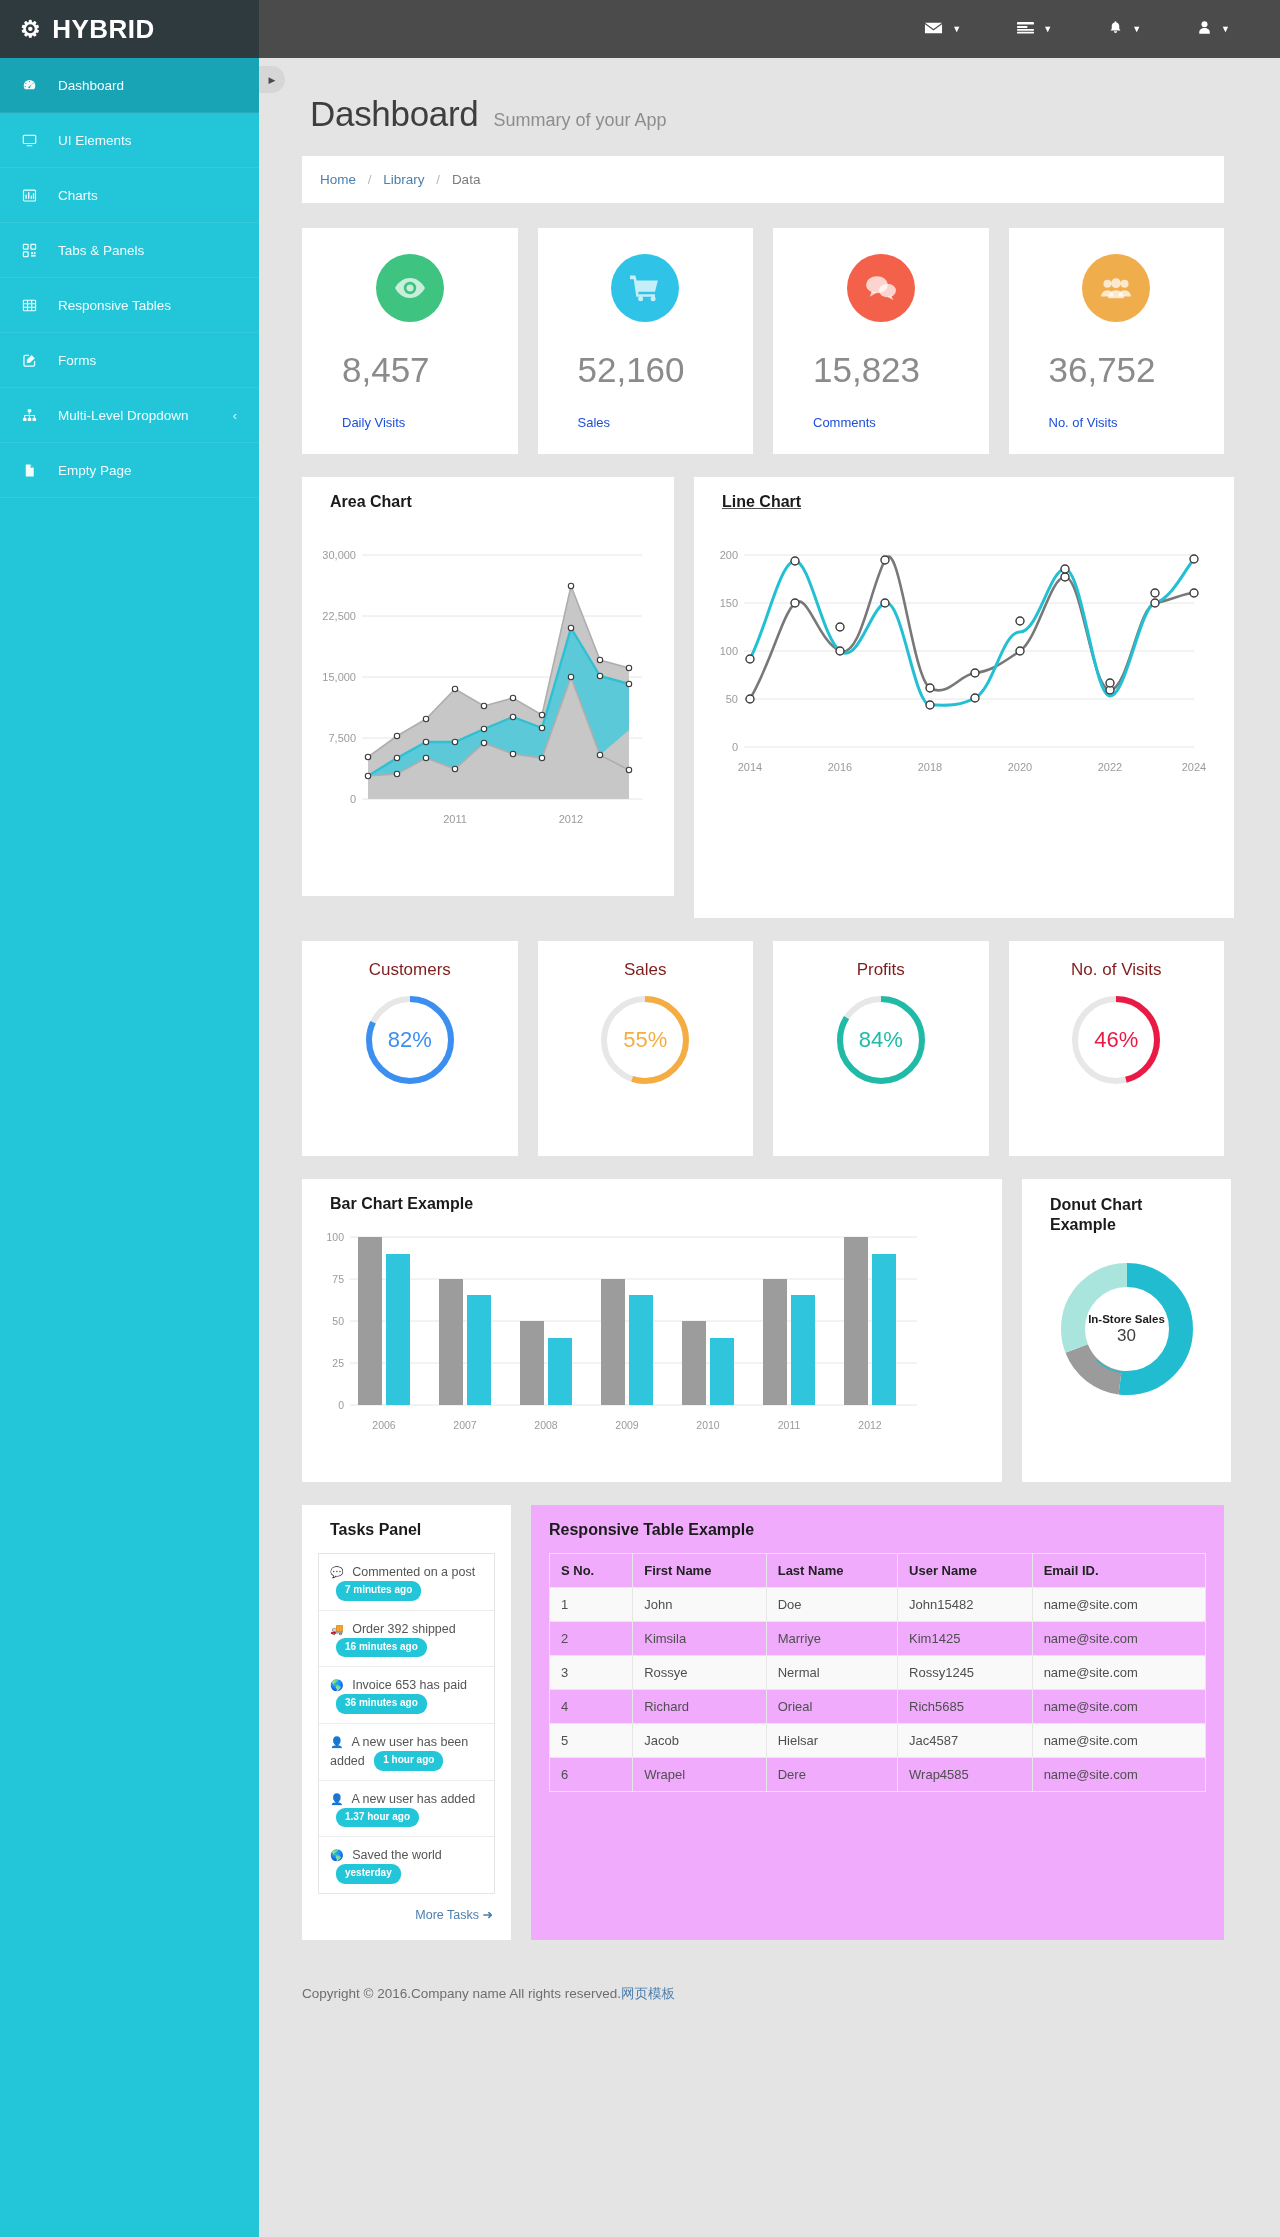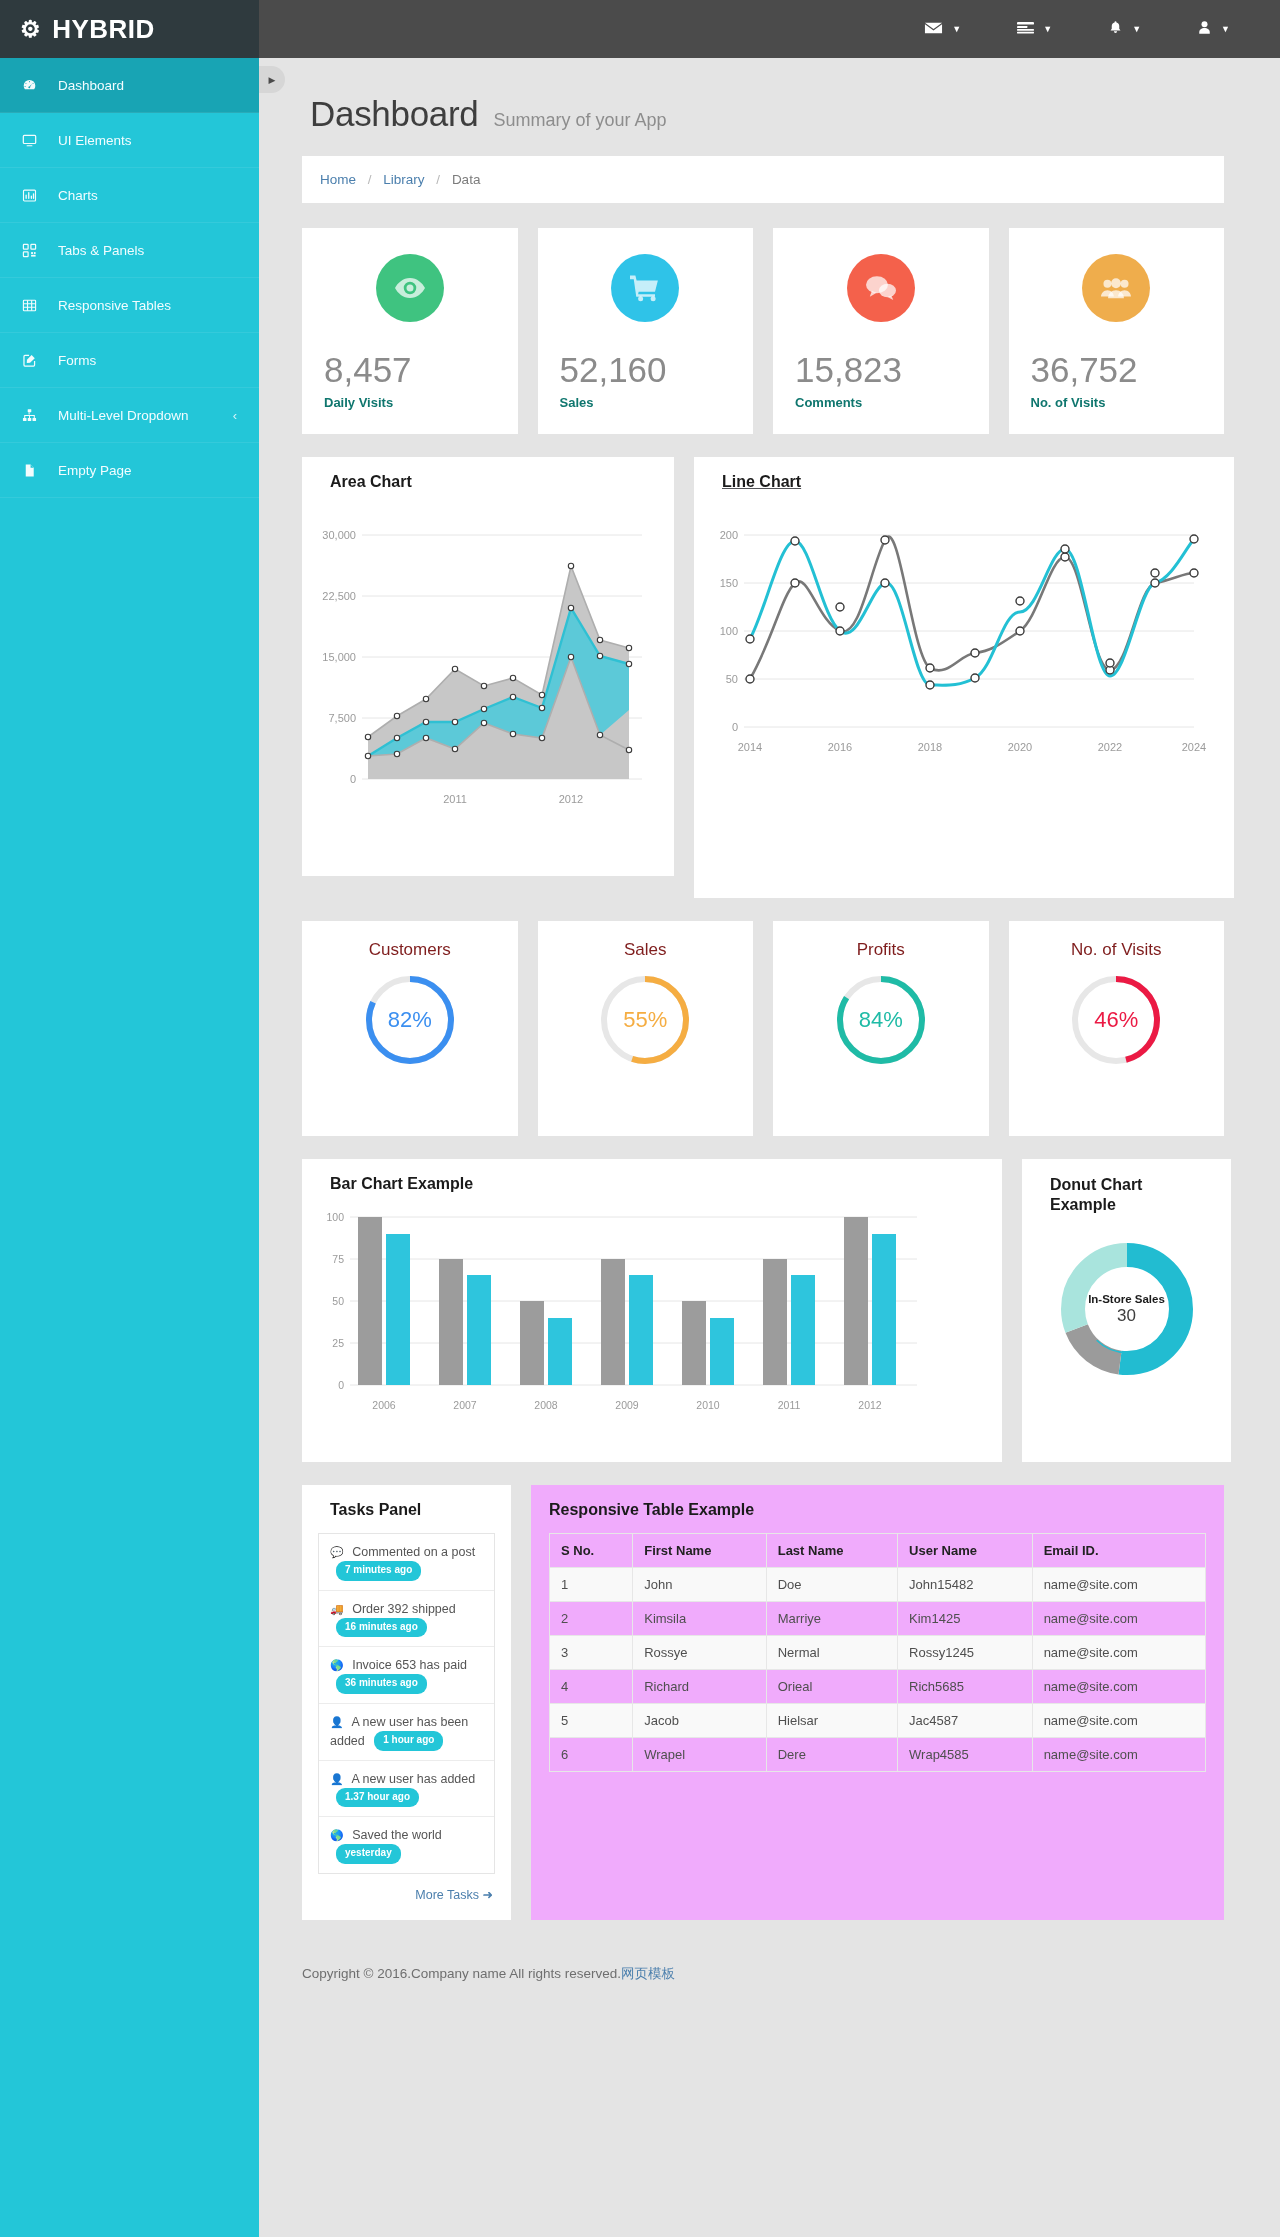--- a/index.html
+++ b/index.html
@@ -75,22 +75,22 @@
 
   
   .stat { flex:1; padding:26px 0 24px 0; text-align:center; }
   .stat .circ {
     width:68px; height:68px; border-radius:50%;
     margin:0 auto 30px auto;
     display:flex; align-items:center; justify-content:center;
   }
   .stat .circ svg { width:30px; height:30px; fill:rgba(255,255,255,.72); }
   .stat .val { font-size:35px; color:#8b8b8b; font-weight:normal; line-height:1; }
-  .stat .lbl { font-size:13px; font-weight:bold; color:#0f766e; margin-top:8px; }
-  .stat-inner { padding:0 22px; text-align:left; }
+  .stat .lbl { font-size:13px; font-weight:normal; color:#1d4ed8; margin-top:28px; }
+  .stat-inner { padding:0 40px; text-align:left; }
 
   .ctitle { font-size:16px; font-weight:bold; color:#1b1b1b; padding:16px 0 0 28px;}
 
   
   .chart-card { background:#fff; position:relative; }
   .chart-card.area { flex:0 0 372px; height:419px; }
   .chart-card.line { flex:1; height:441px;text-decoration:underline; }
   .chart-card svg.plot { display:block; }
 
   

